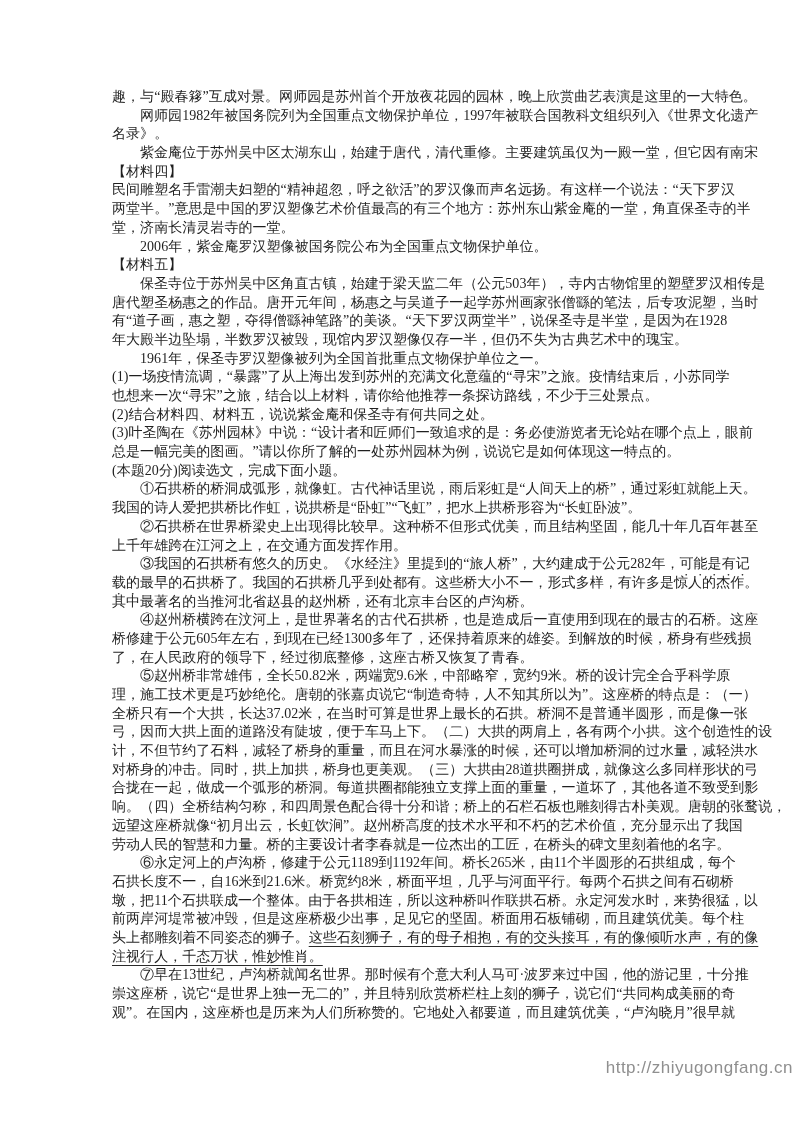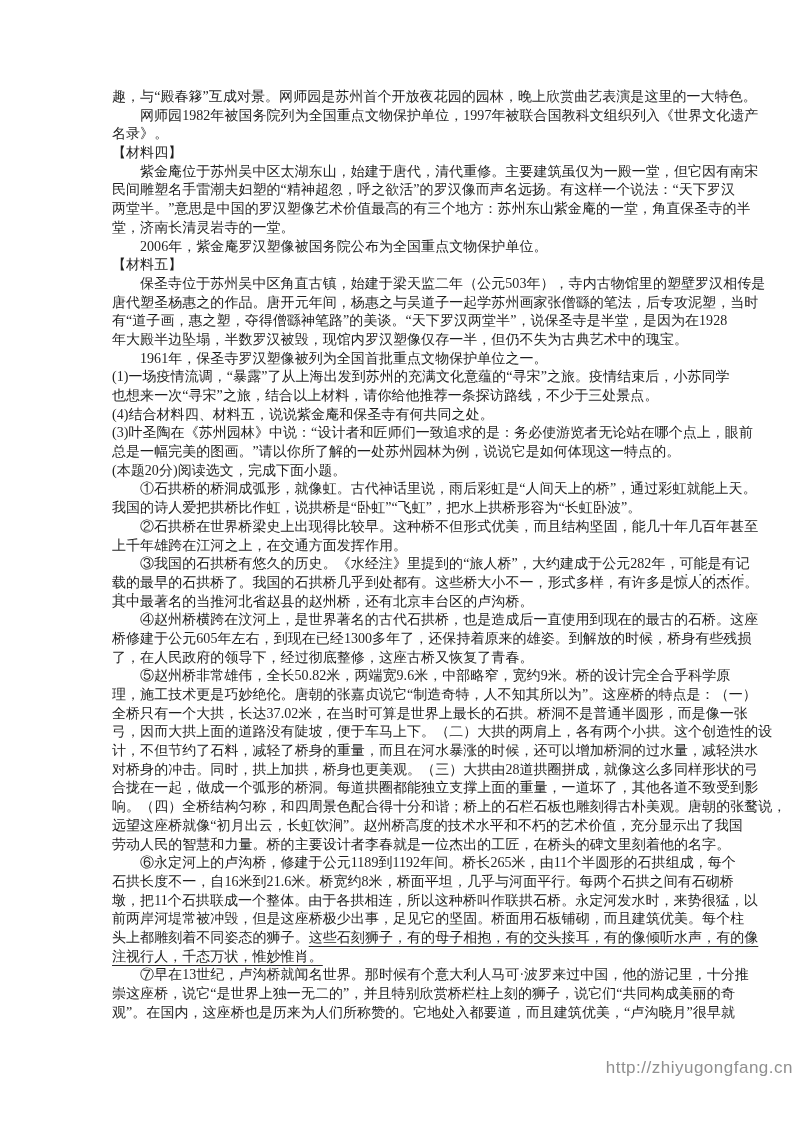--- a/index.html
+++ b/index.html
@@ -57,35 +57,35 @@
     letter-spacing: 0.5px;
   }
 </style>
 </head>
 <body>
 
 <div class="doc">
     <div class="line"><span>趣，与“殿春簃”互成对景。网师园是苏州首个开放夜花园的园林，晚上欣赏曲艺表演是这里的一大特色。</span></div>
     <div class="line indent"><span>网师园1982年被国务院列为全国重点文物保护单位，1997年被联合国教科文组织列入《世界文化遗产</span></div>
     <div class="line"><span>名录》。</span></div>
+    <div class="line indent"><span>紫金庵位于苏州吴中区太湖东山，始建于唐代，清代重修。主要建筑虽仅为一殿一堂，但它因有南宋</span></div>
     <div class="line"><span>【材料四】</span></div>
-    <div class="line indent"><span>紫金庵位于苏州吴中区太湖东山，始建于唐代，清代重修。主要建筑虽仅为一殿一堂，但它因有南宋</span></div>
     <div class="line"><span>民间雕塑名手雷潮夫妇塑的“精神超忽，呼之欲活”的罗汉像而声名远扬。有这样一个说法：“天下罗汉</span></div>
     <div class="line"><span>两堂半。”意思是中国的罗汉塑像艺术价值最高的有三个地方：苏州东山紫金庵的一堂，角直保圣寺的半</span></div>
     <div class="line"><span>堂，济南长清灵岩寺的一堂。</span></div>
     <div class="line indent"><span>2006年，紫金庵罗汉塑像被国务院公布为全国重点文物保护单位。</span></div>
     <div class="line"><span>【材料五】</span></div>
     <div class="line indent"><span>保圣寺位于苏州吴中区角直古镇，始建于梁天监二年（公元503年），寺内古物馆里的塑壁罗汉相传是</span></div>
     <div class="line"><span>唐代塑圣杨惠之的作品。唐开元年间，杨惠之与吴道子一起学苏州画家张僧繇的笔法，后专攻泥塑，当时</span></div>
     <div class="line"><span>有“道子画，惠之塑，夺得僧繇神笔路”的美谈。“天下罗汉两堂半”，说保圣寺是半堂，是因为在1928</span></div>
     <div class="line"><span>年大殿半边坠塌，半数罗汉被毁，现馆内罗汉塑像仅存一半，但仍不失为古典艺术中的瑰宝。</span></div>
     <div class="line indent"><span>1961年，保圣寺罗汉塑像被列为全国首批重点文物保护单位之一。</span></div>
     <div class="line"><span>(1)一场疫情流调，“暴露”了从上海出发到苏州的充满文化意蕴的“寻宋”之旅。疫情结束后，小苏同学</span></div>
     <div class="line"><span>也想来一次“寻宋”之旅，结合以上材料，请你给他推荐一条探访路线，不少于三处景点。</span></div>
-    <div class="line"><span>(4)结合材料四、材料五，说说紫金庵和保圣寺有何共同之处。</span></div>
+    <div class="line"><span>(2)结合材料四、材料五，说说紫金庵和保圣寺有何共同之处。</span></div>
     <div class="line"><span>(3)叶圣陶在《苏州园林》中说：“设计者和匠师们一致追求的是：务必使游览者无论站在哪个点上，眼前</span></div>
     <div class="line"><span>总是一幅完美的图画。”请以你所了解的一处苏州园林为例，说说它是如何体现这一特点的。</span></div>
     <div class="line"><span>(本题20分)阅读选文，完成下面小题。</span></div>
     <div class="line indent"><span>①石拱桥的桥洞成弧形，就像虹。古代神话里说，雨后彩虹是“人间天上的桥”，通过彩虹就能上天。</span></div>
     <div class="line"><span>我国的诗人爱把拱桥比作虹，说拱桥是“卧虹”“飞虹”，把水上拱桥形容为“长虹卧波”。</span></div>
     <div class="line indent"><span>②石拱桥在世界桥梁史上出现得比较早。这种桥不但形式优美，而且结构坚固，能几十年几百年甚至</span></div>
     <div class="line"><span>上千年雄跨在江河之上，在交通方面发挥作用。</span></div>
     <div class="line indent"><span>③我国的石拱桥有悠久的历史。《水经注》里提到的“旅人桥”，大约建成于公元282年，</span><span class="em">可能是有记</span></div>
     <div class="line"><span class="em">载的</span><span>最早的石拱桥了。我国的石拱桥几乎到处都有。这些桥大小不一，形式多样，有许多是惊人的杰作。</span></div>
     <div class="line"><span>其中最著名的当推河北省赵县的赵州桥，还有北京丰台区的卢沟桥。</span></div>

